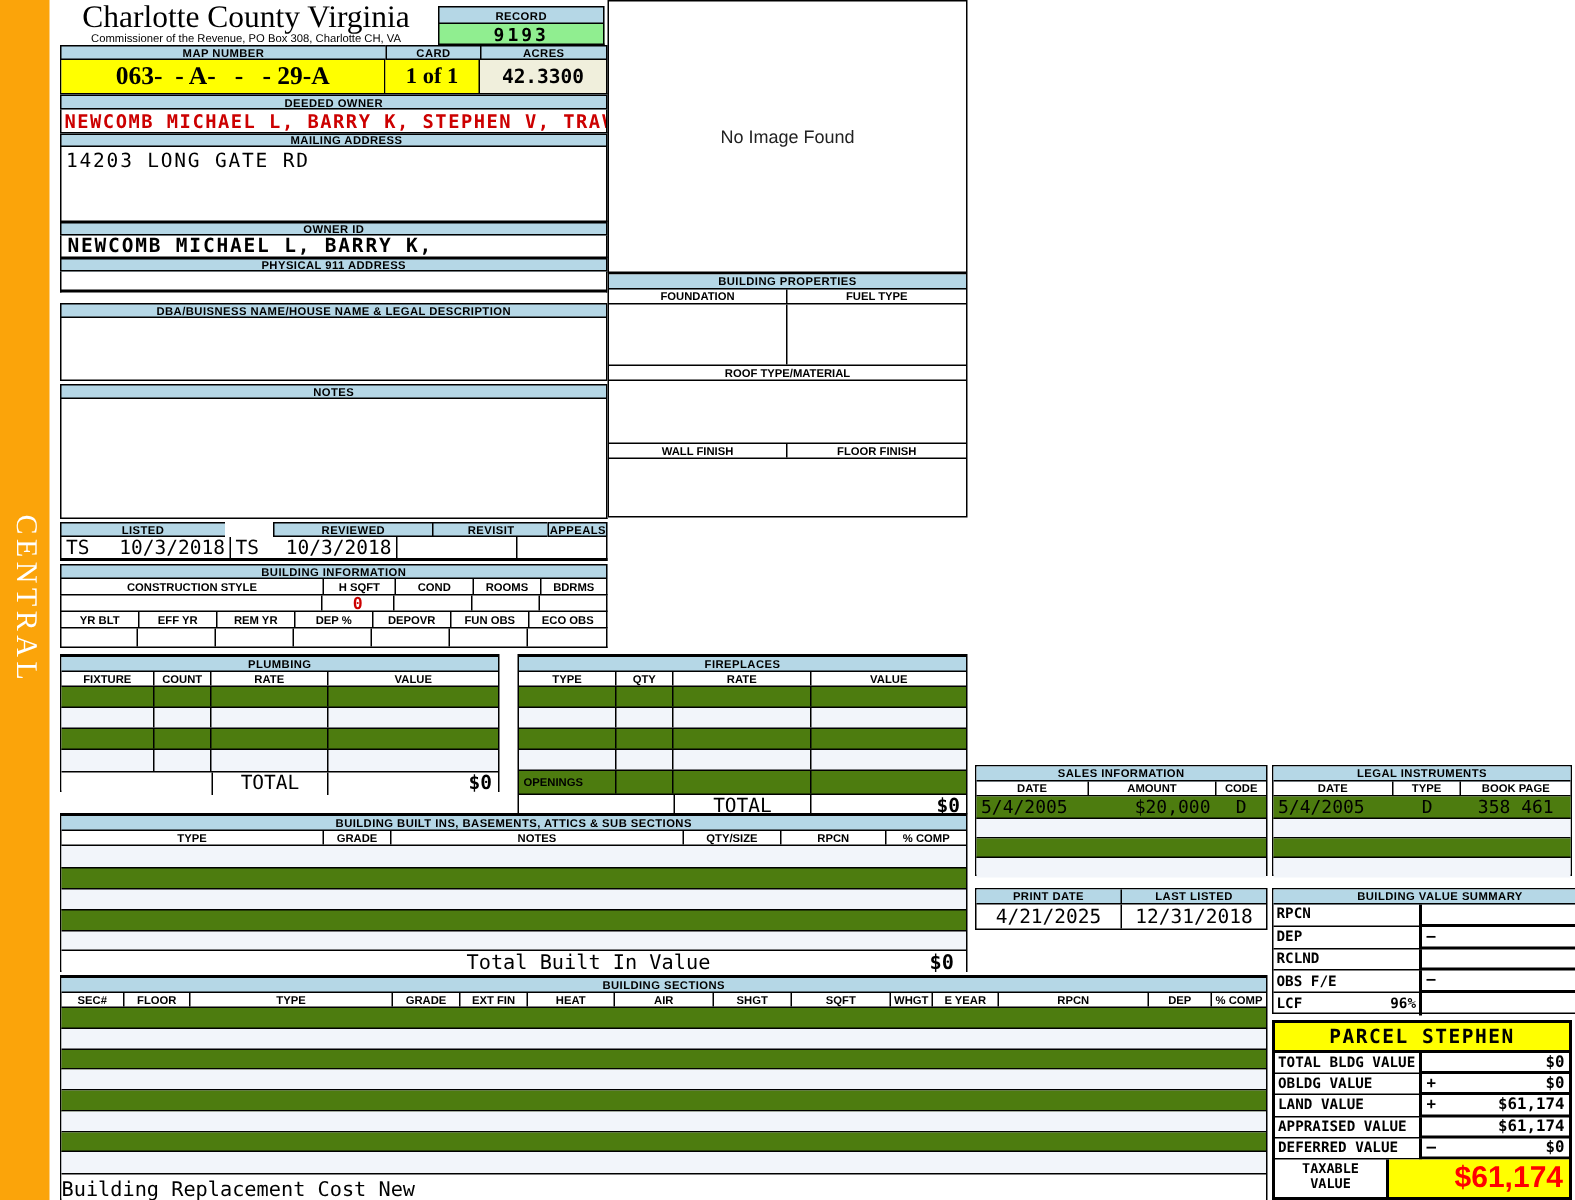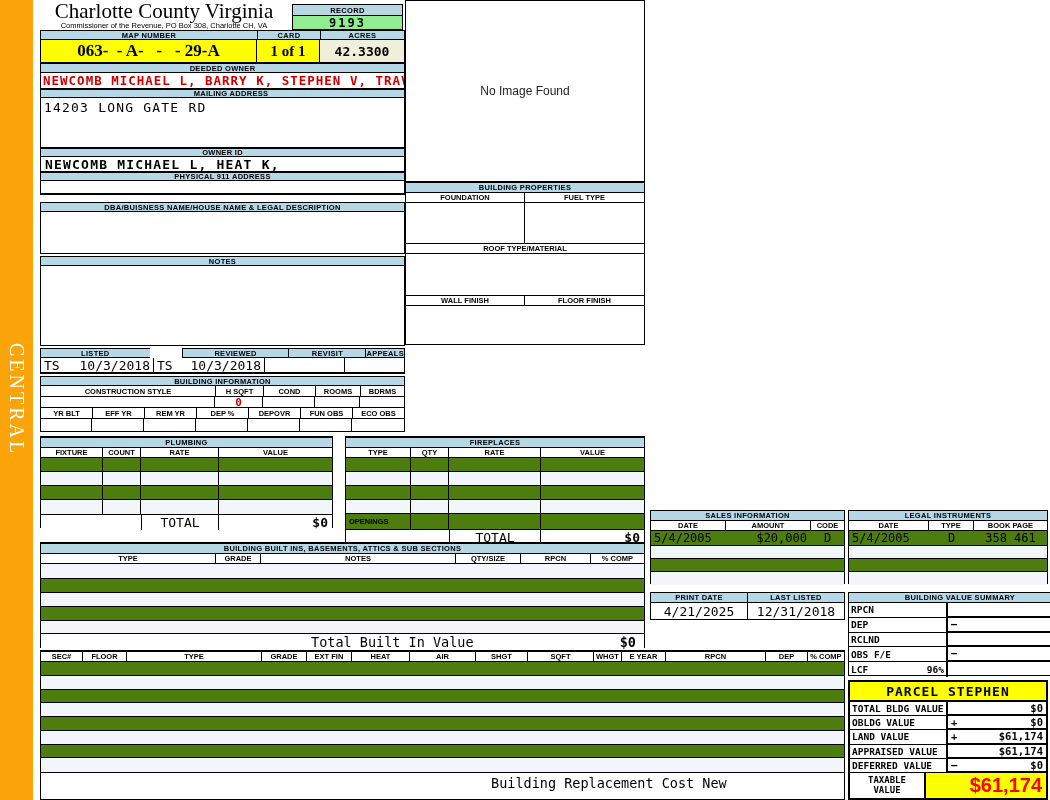--- a/index.html
+++ b/index.html
@@ -64,21 +64,21 @@
 
 <div class="abs band" style="left:40px;top:63px;width:365px;height:10px;">DEEDED OWNER</div>
 <div class="abs mono" style="left:40px;top:73px;width:365px;height:16px;border:1px solid #000;border-top:none;display:flex;align-items:center;color:var(--red);font-weight:bold;font-size:12.5px;letter-spacing:1px;white-space:nowrap;overflow:hidden;padding-left:2px;">NEWCOMB MICHAEL L, BARRY K, STEPHEN V, TRAVI</div>
 
 <div class="abs band" style="left:40px;top:89px;width:365px;height:9px;padding-left:17px;">MAILING ADDRESS</div>
 <div class="abs" style="left:40px;top:98px;width:365px;height:50px;border:1px solid #000;border-top:none;">
   <div class="mono" style="position:absolute;left:3px;top:2px;font-size:13px;letter-spacing:1.2px;white-space:nowrap;">14203 LONG GATE RD</div>
 </div>
 
 <div class="abs band" style="left:40px;top:148px;width:365px;height:9px;">OWNER ID</div>
-<div class="abs mono" style="left:40px;top:157px;width:365px;height:15px;border:1px solid #000;border-top:none;display:flex;align-items:center;font-weight:bold;font-size:13px;letter-spacing:1.2px;white-space:nowrap;overflow:hidden;padding-left:4px;">NEWCOMB MICHAEL L, HEAT K,</div>
+<div class="abs mono" style="left:40px;top:157px;width:365px;height:15px;border:1px solid #000;border-top:none;display:flex;align-items:center;font-weight:bold;font-size:13px;letter-spacing:1.2px;white-space:nowrap;overflow:hidden;padding-left:4px;">NEWCOMB MICHAEL L, BARRY K,</div>
 
 <div class="abs band" style="left:40px;top:172px;width:365px;height:9px;">PHYSICAL 911 ADDRESS</div>
 <div class="abs" style="left:40px;top:181px;width:365px;height:14px;border:1px solid #000;border-top:none;border-bottom:2px solid #000;"></div>
 
 <div class="abs band" style="left:40px;top:202px;width:365px;height:10px;">DBA/BUISNESS NAME/HOUSE NAME &amp; LEGAL DESCRIPTION</div>
 <div class="abs" style="left:40px;top:212px;width:365px;height:42px;border:1px solid #000;border-top:none;"></div>
 
 <div class="abs band" style="left:40px;top:256px;width:365px;height:10px;">NOTES</div>
 <div class="abs" style="left:40px;top:266px;width:365px;height:80px;border:1px solid #000;border-top:none;"></div>
 
@@ -244,20 +244,21 @@
   <div class="r alt" style="border-top:1px solid #000;">
       <div style="flex:1;border:none"></div>
     </div>
   <div class="totrow mono" style="height:16px;font-size:13.5px;border-top:none;">
     <div style="margin-left:270px;">Total Built In Value</div>
     <div style="margin-left:auto;padding-right:8px;font-weight:bold;">$0</div>
   </div>
 </div>
 
 <div class="tbl" style="left:40px;top:650px;width:805px;height:150px;border-top:2px solid #000;">
+  <div class="tband">BUILDING SECTIONS</div>
   <div class="heads">
     <div style="width:42px">SEC#</div>
     <div style="width:44px">FLOOR</div>
     <div style="width:135px">TYPE</div>
     <div style="width:45px">GRADE</div>
     <div style="width:45px">EXT FIN</div>
     <div style="width:58px">HEAT</div>
     <div style="width:66px">AIR</div>
     <div style="width:52px">SHGT</div>
     <div style="width:66px">SQFT</div>
@@ -285,21 +286,21 @@
   <div class="r alt" style="height:13.75px">
       <div style="flex:1;border:none"></div>
     </div>
   <div class="r" style="height:13.75px">
       <div style="flex:1;border:none"></div>
     </div>
   <div class="r alt" style="height:13.75px;border-bottom:none">
       <div style="flex:1;border:none"></div>
     </div>
   <div class="mono" style="height:20px;border-top:1px solid #000;display:flex;align-items:center;background:#fff;">
-    <span style="margin-left:450px;font-size:13.5px;">Building Replacement Cost New</span>
+    <span style="font-size:13.5px;">Building Replacement Cost New</span>
   </div>
 </div>
 
 <div class="abs" style="left:405px;top:0;width:240px;height:182px;border:1px solid #000;display:flex;align-items:center;justify-content:center;">
   <span class="sans" style="font-size:12px;color:#222;">No Image Found</span>
 </div>
 
 <div class="tbl" style="left:405px;top:182px;width:240px;height:163px;">
   <div class="tband">BUILDING PROPERTIES</div>
   <div class="heads">

